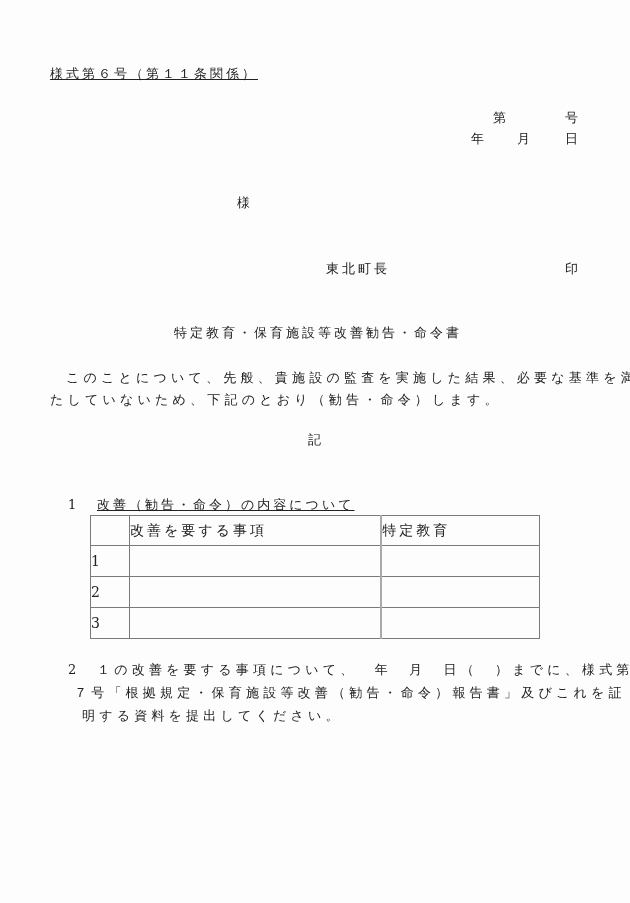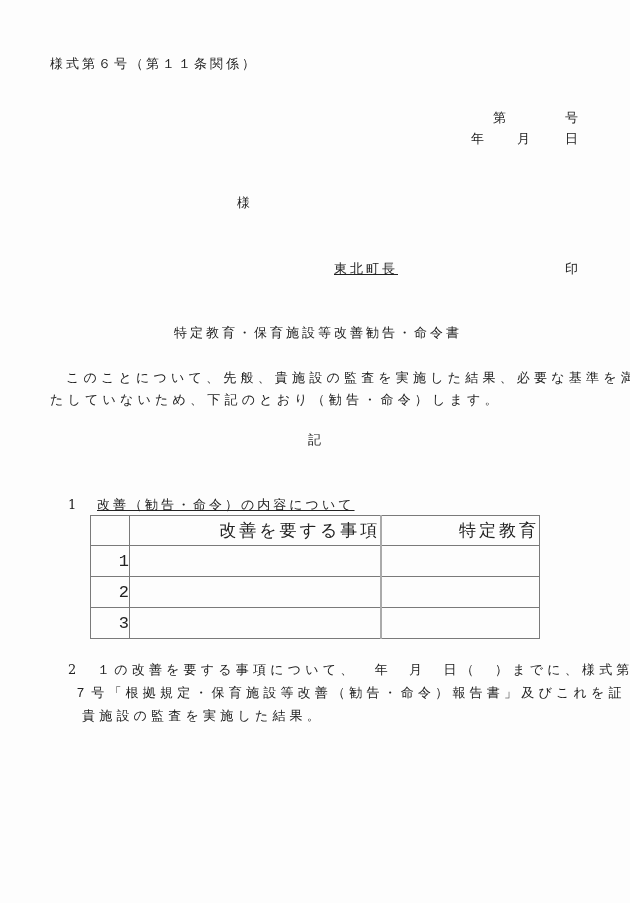--- a/index.html
+++ b/index.html
@@ -15,48 +15,47 @@
     .abs { position: absolute; white-space: nowrap; line-height: 16px; }
     .sp { letter-spacing: 3px; }
     .sp2 { letter-spacing: 4.2px; }
     table.items {
       position: absolute; left: 90px; top: 515px;
       border-collapse: collapse;
       width: 450px;
     }
     table.items td {
       border: 1px solid #7a7a7a;
-      text-align: right;
+      text-align: left;
       padding: 0;
-      font-size: 17px;
-      font-family: Liberation Mono, monospace;
+      font-size: 14px;
     }
     table.items tr.head td { height: 29px; letter-spacing: 3px; }
     table.items tr.row td { height: 30px; }
     table.items td.c0 { width: 38px; }
     table.items td.c1 { width: 251px; border-right: 2px solid #aaa; }
     table.items td.c2 { width: 157px; }
   </style>
 </head>
 <body>
 
 <div>
 
-  <div class="abs sp" style="left:50px; top:56px;">様式第６号（第１１条関係）</div>
+  <div class="abs sp" style="left:50px; top:66px;text-decoration:underline;">様式第６号（第１１条関係）</div>
 
   <div class="abs" style="left:493px; top:110px;">第</div>
   <div class="abs" style="left:565px; top:110px;">号</div>
 
   <div class="abs" style="left:471px; top:131px;">年</div>
   <div class="abs" style="left:517px; top:131px;">月</div>
   <div class="abs" style="left:565px; top:131px;">日</div>
 
   <div class="abs" style="left:237px; top:195px;">様</div>
 
-  <div class="abs sp" style="left:334px; top:261px;text-decoration:underline;">東北町長</div>
+  <div class="abs sp" style="left:326px; top:261px;">東北町長</div>
   <div class="abs" style="left:565px; top:261px;">印</div>
 
   <div class="abs sp" style="left:174px; top:325px;text-align:center;">特定教育・保育施設等改善勧告・命令書</div>
 
   <div class="abs sp2" style="left:66px; top:370px;">このことについて、先般、貴施設の監査を実施した結果、必要な基準を満</div>
   <div class="abs sp2" style="left:50px; top:392px;text-align:right;">たしていないため、下記のとおり（勧告・命令）します。</div>
 
   <div class="abs" style="left:308px; top:432px;">記</div>
 
   <div class="abs" style="left:68px; top:497px;">1</div>
@@ -83,15 +82,15 @@
       <td class="c0">3</td>
       <td class="c1"></td>
       <td class="c2"></td>
     </tr>
   </tbody>
     </table>
 
   <div class="abs" style="left:68px; top:662px;">2</div>
   <div class="abs sp2" style="left:97px; top:662px;">１の改善を要する事項について、　年　月　日（　）までに、様式第</div>
   <div class="abs sp2" style="left:74px; top:685px;">７号「根拠規定・保育施設等改善（勧告・命令）報告書」及びこれを証</div>
-  <div class="abs sp2" style="left:82px; top:708px;">貴施設の監査を実施した結果。</div>
+  <div class="abs sp2" style="left:82px; top:708px;">明する資料を提出してください。</div>
 
 </div>
 
 </body></html>

